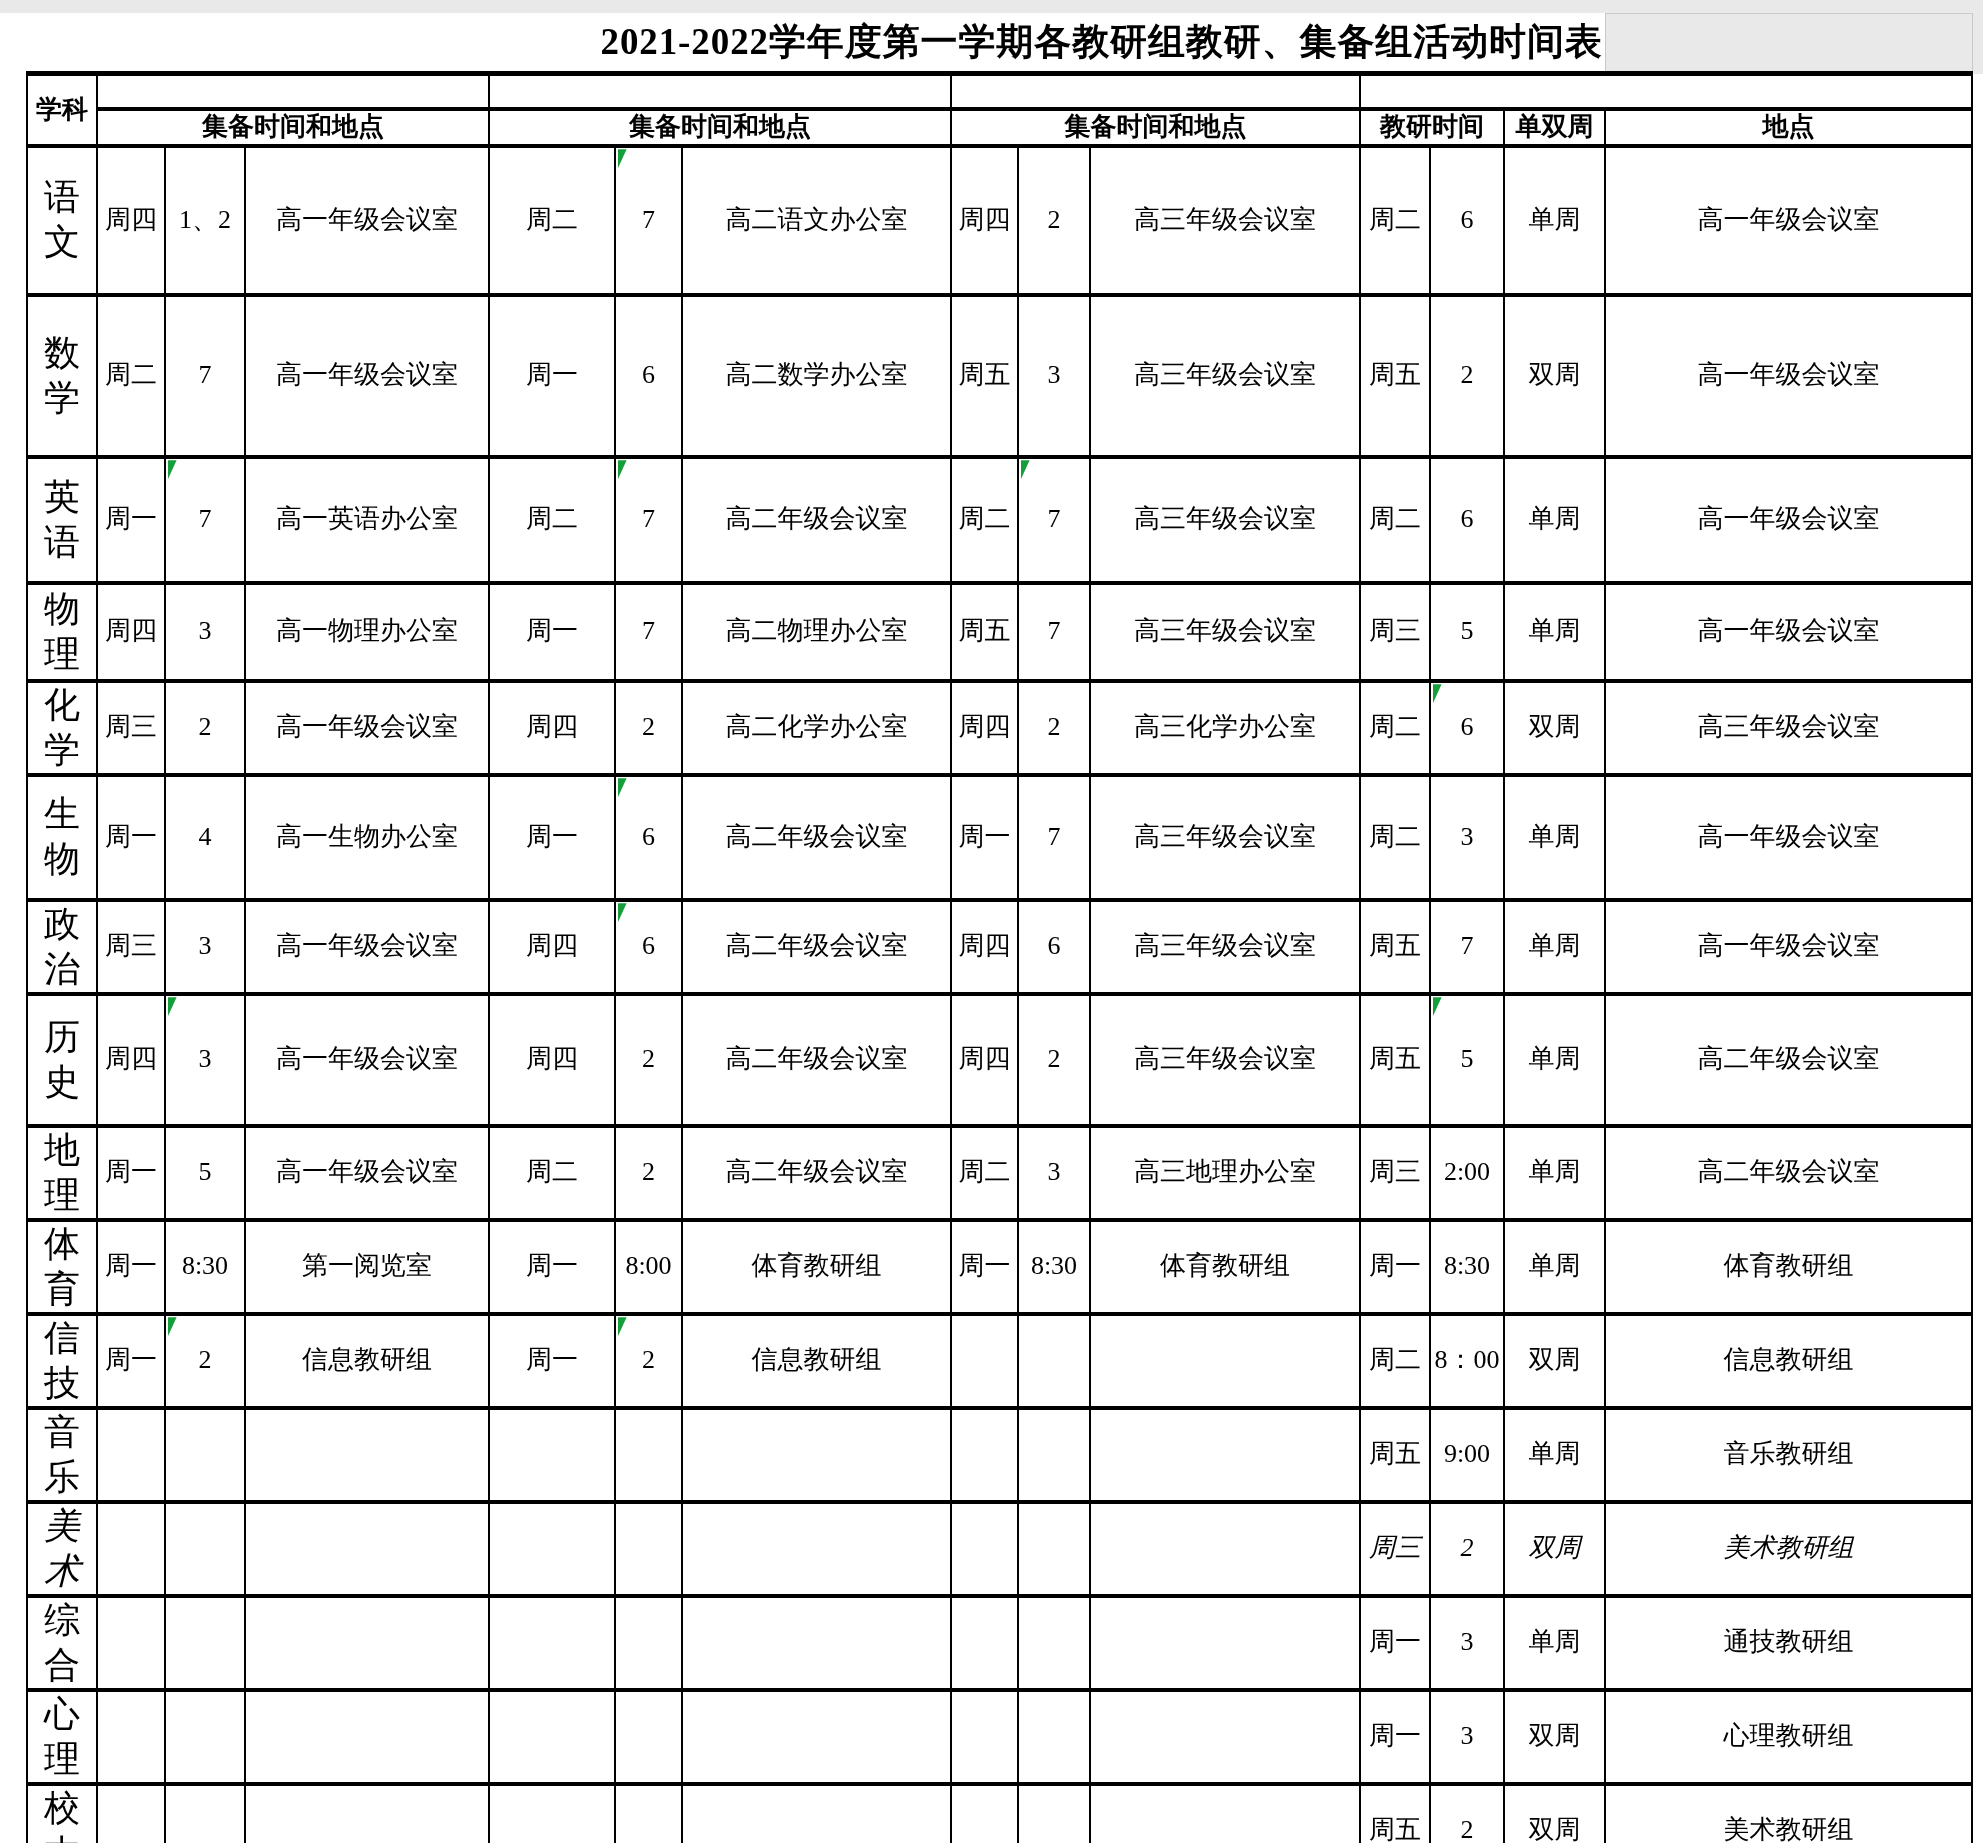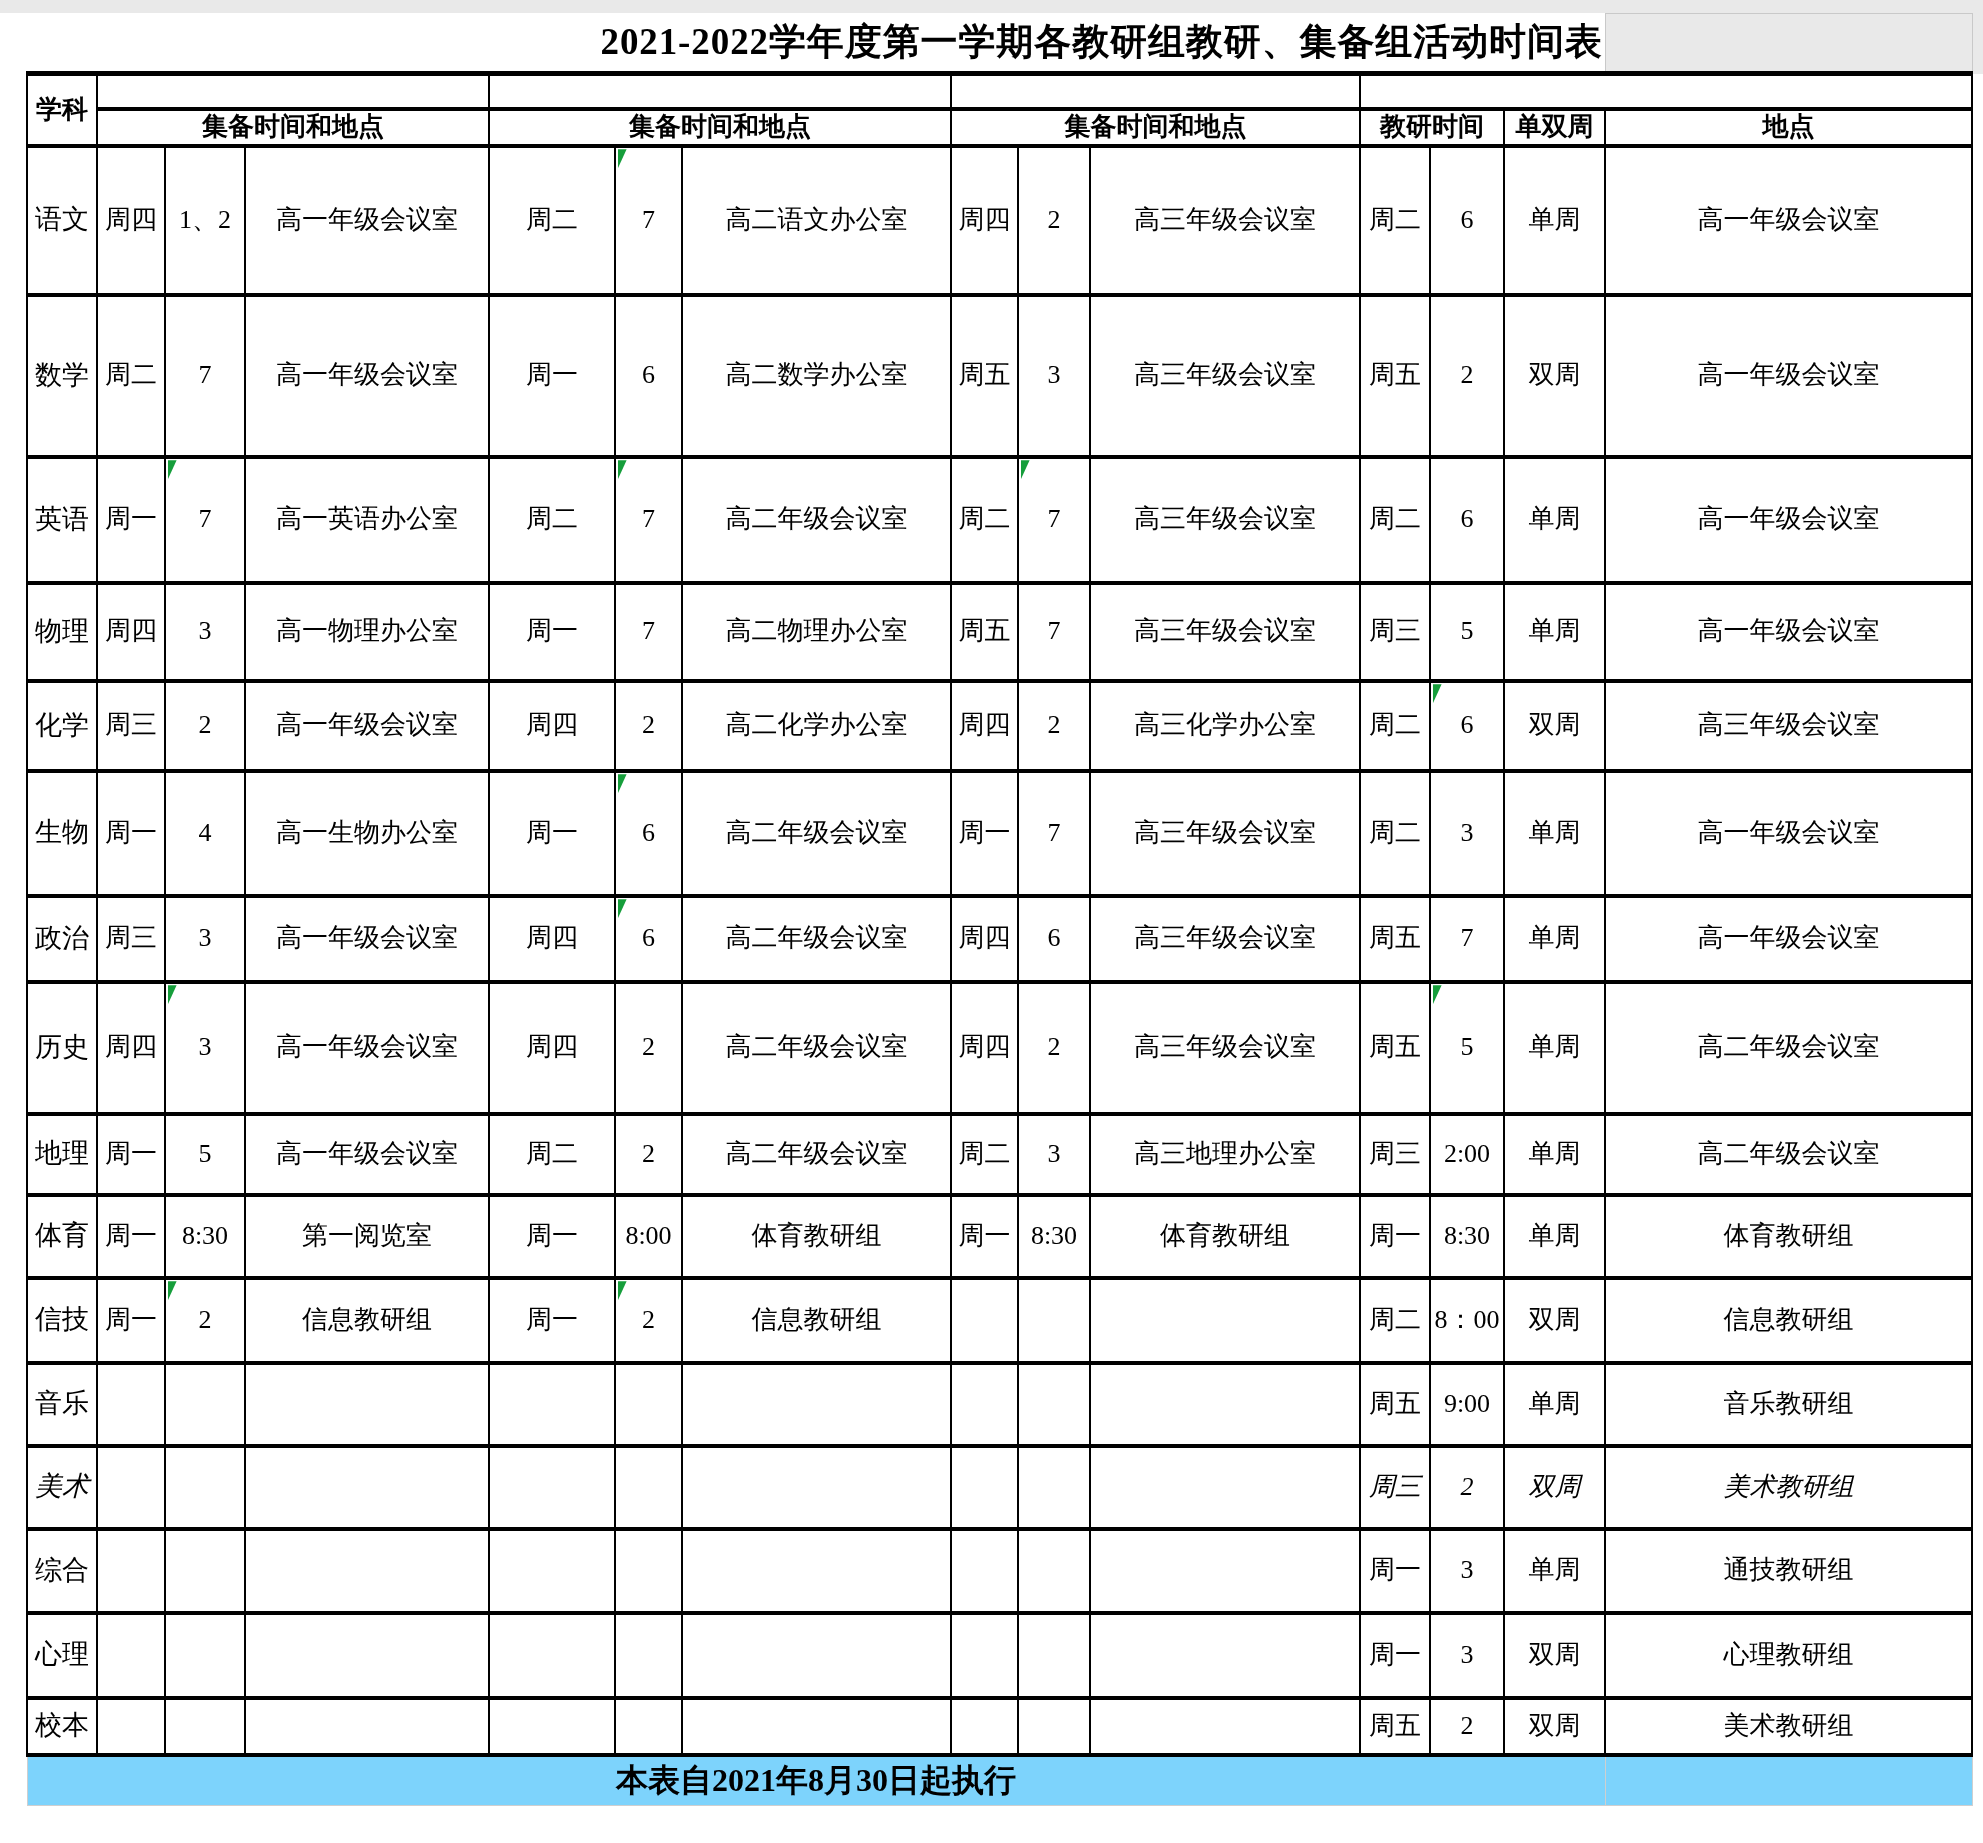--- a/index.html
+++ b/index.html
@@ -15,21 +15,21 @@
     border-collapse:collapse;table-layout:fixed;
   }
   td{position:relative;text-align:center;vertical-align:middle;overflow:hidden;padding:0 1.8px;}
   
   td.g{
     border-left:2.6px solid #000;border-right:2.6px solid #000;
     border-top:4.4px solid #000;border-bottom:4.4px solid #000;
     font-size:26px;line-height:1.25;background:#fff;
   }
   td.hdr{font-weight:bold;font-size:26px;}
-  td.subj{font-size:27px;}
+  td.subj{font-size:36px;}
   
   td.title-cell{
     border:none;border-bottom:5.3px solid #000;background:#fff;
     font-size:37px;font-weight:bold;letter-spacing:0.9px;text-align:right;
   }
   td.title-side{
     border:0.9px solid #c9c9c9;border-bottom:5.3px solid #000;background:#e9e9e9;
   }
   
   td.footer-cell{

